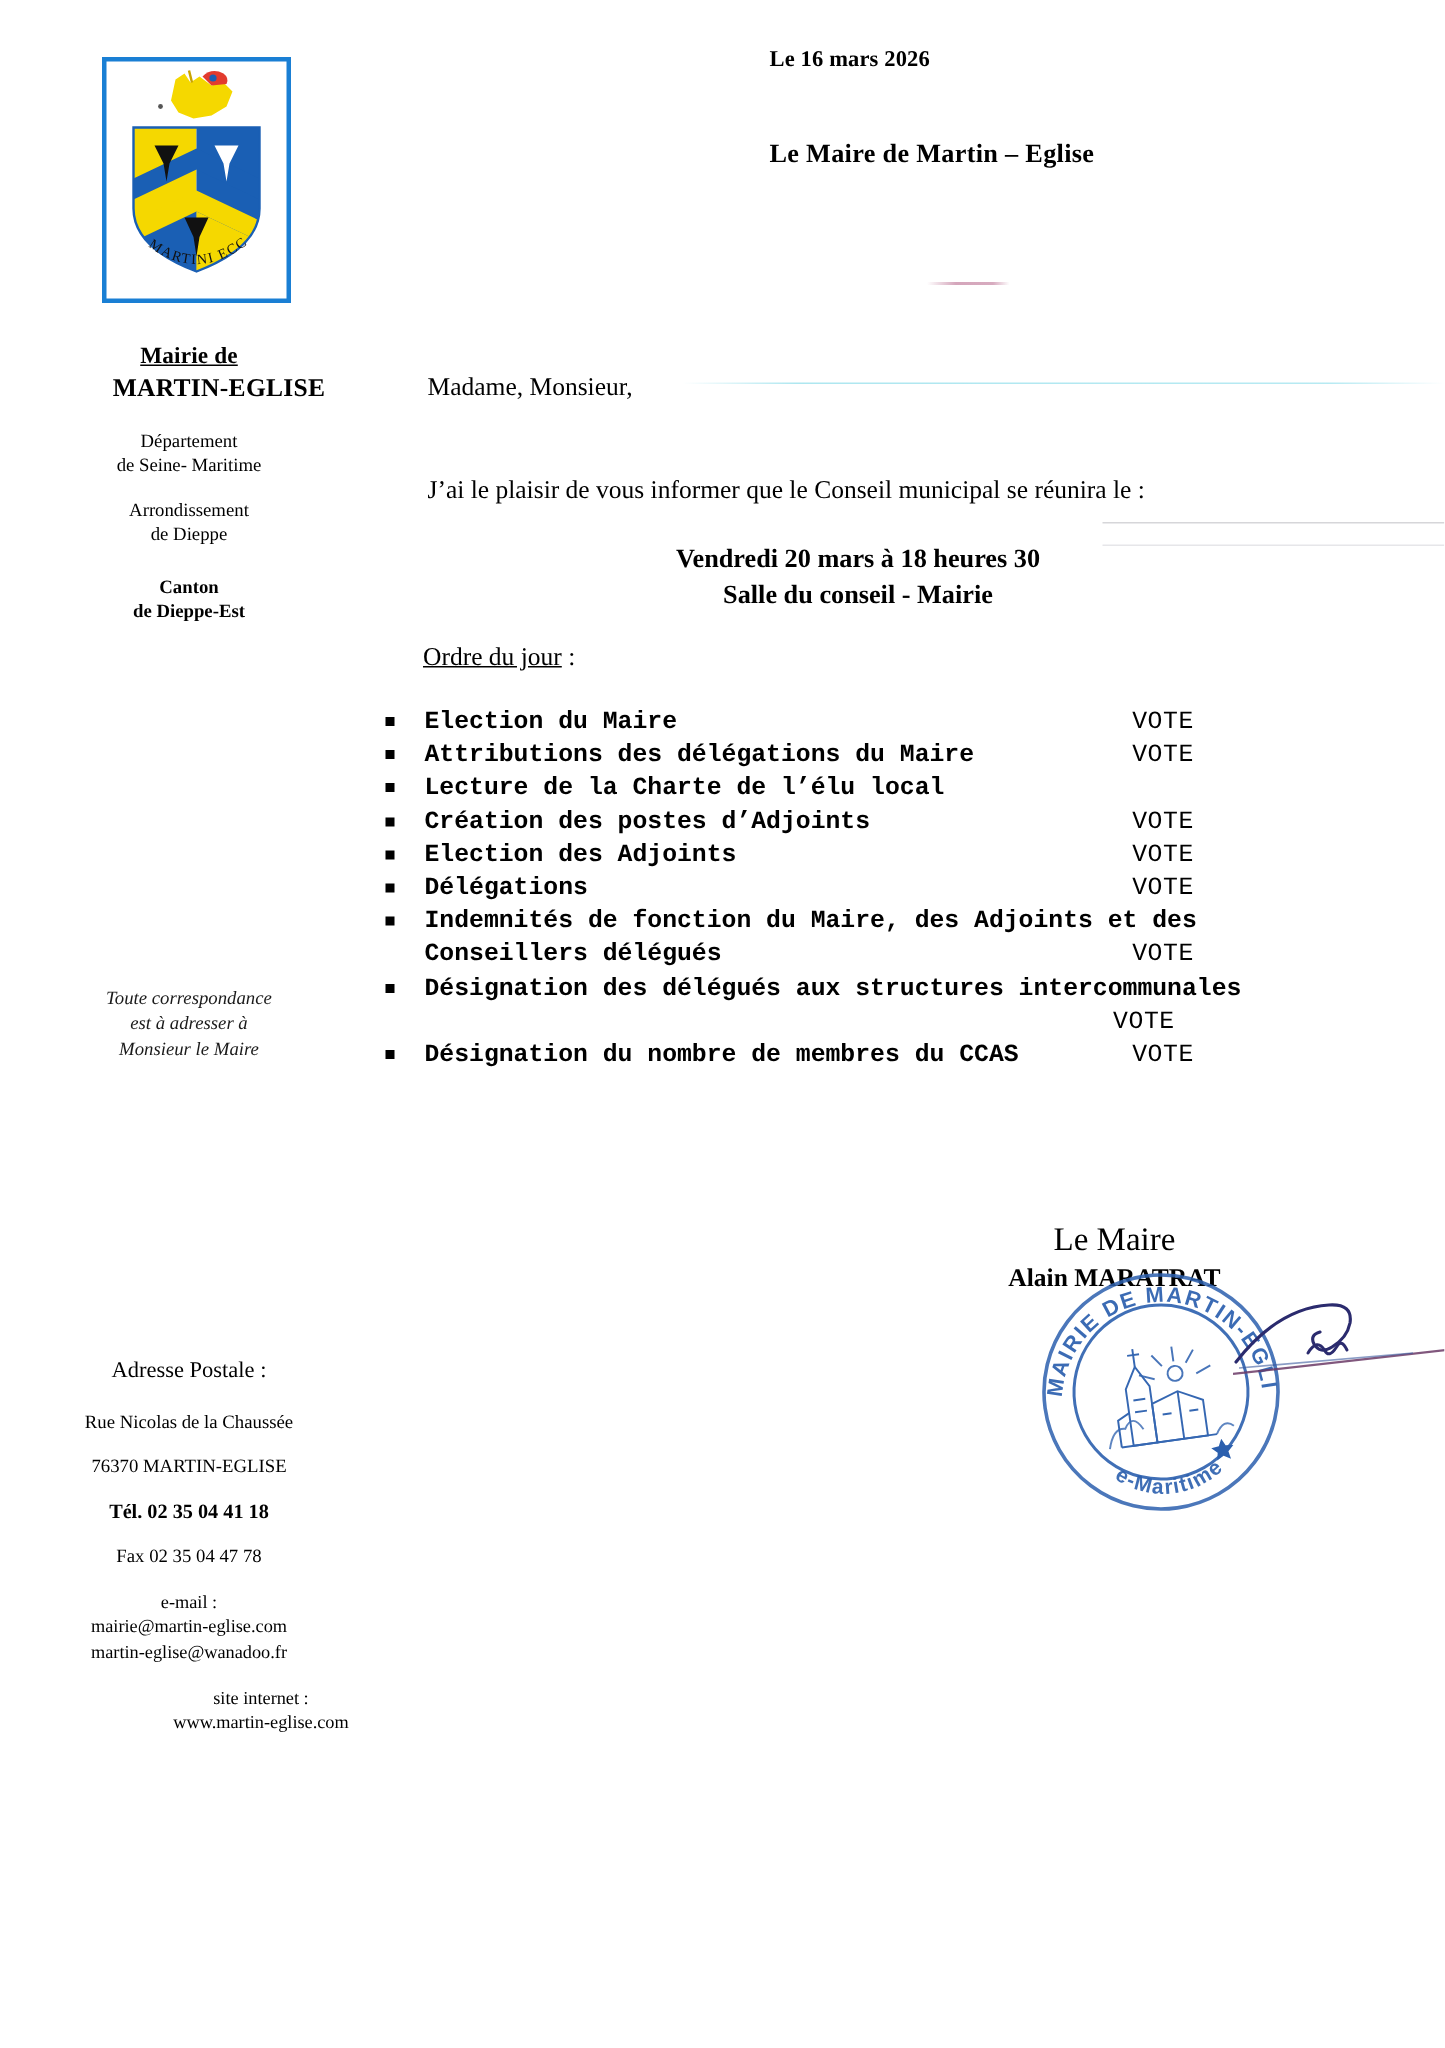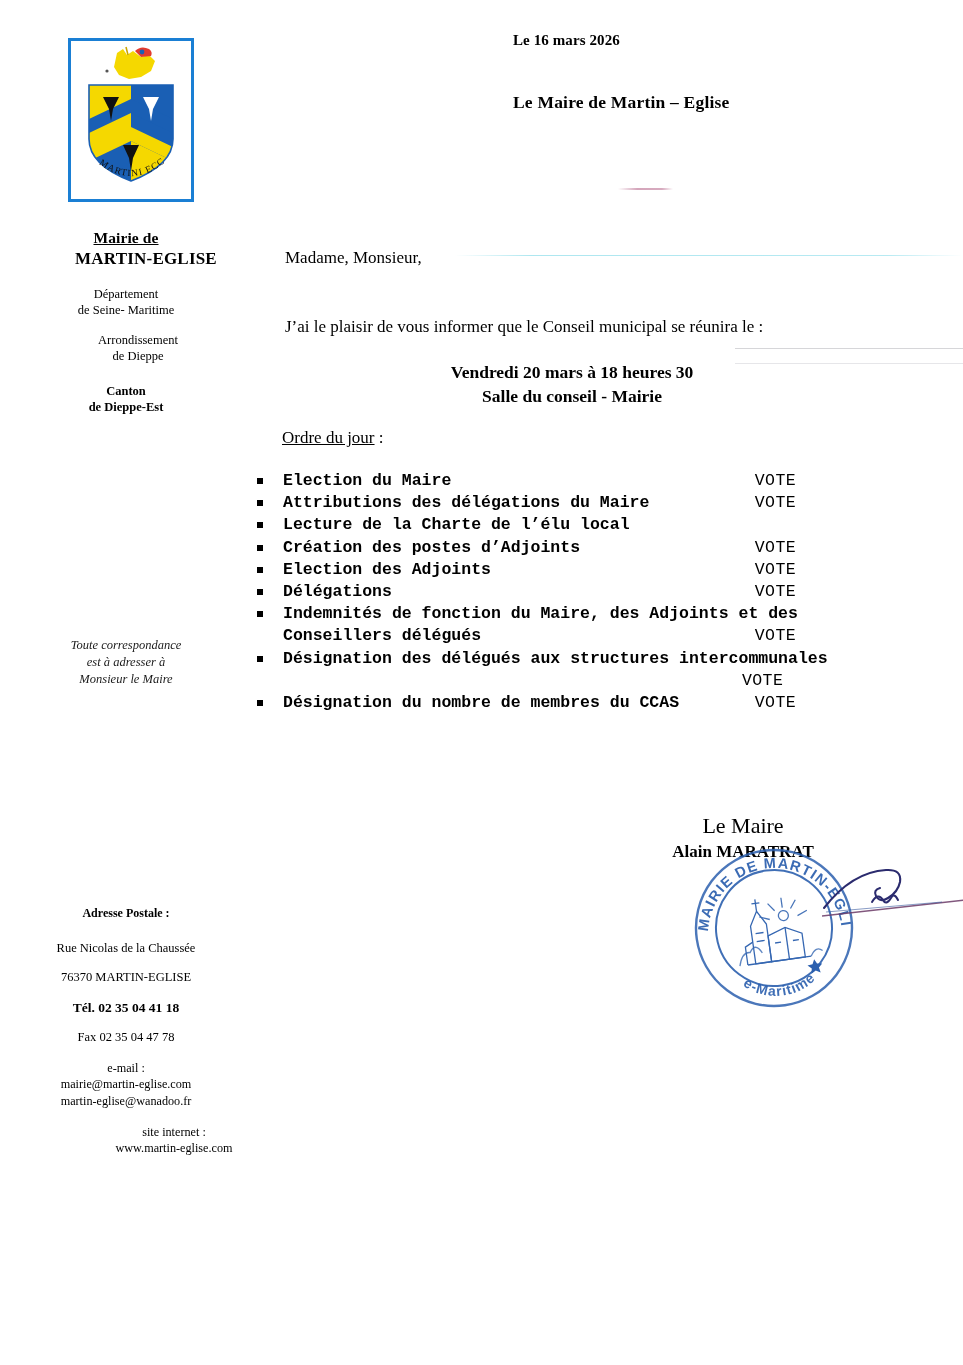--- a/index.html
+++ b/index.html
@@ -50,35 +50,35 @@
   .lh-title {
     top: 228px;
     font-weight: bold;
     line-height: 1.28;
   }
   .lh-title .l1 { font-size: 15.5px; letter-spacing: .1px; text-decoration: underline; }
   .lh-title .l2 { font-size: 17px; letter-spacing: .2px; margin-left: 40px; }
 
   .lh-sub { font-size: 12.5px; line-height: 1.3; }
   .lh-dept { top: 286px; }
-  .lh-arr  { top: 332px; padding-left: 12px; }
+  .lh-arr  { top: 332px; }
   .lh-cant { top: 383px; font-weight: bold; }
 
   .lh-corr {
-    top: 637px;
+    top: 657px;
     font-style: italic;
     font-size: 12.5px;
     line-height: 1.35;
     color: #1a1a1a;
   }
 
   .lh-addr-title {
     top: 906px;
-    font-weight: bold;
-    font-size: 12px;
+    font-weight: normal;
+    font-size: 15px;
   }
   .lh-addr-line { font-size: 12.5px; }
   .a-rue   { top: 941px; }
   .a-cp    { top: 970px; }
   .a-tel   { top: 1000px; font-weight: bold; font-size: 13.5px; }
   .a-fax   { top: 1030px; }
 
   .lh-email { top: 1060px; font-size: 12.2px; line-height: 1.35; }
   .lh-site  { top: 1124px; font-size: 12.2px; line-height: 1.35; padding-left: 48px; }
 

